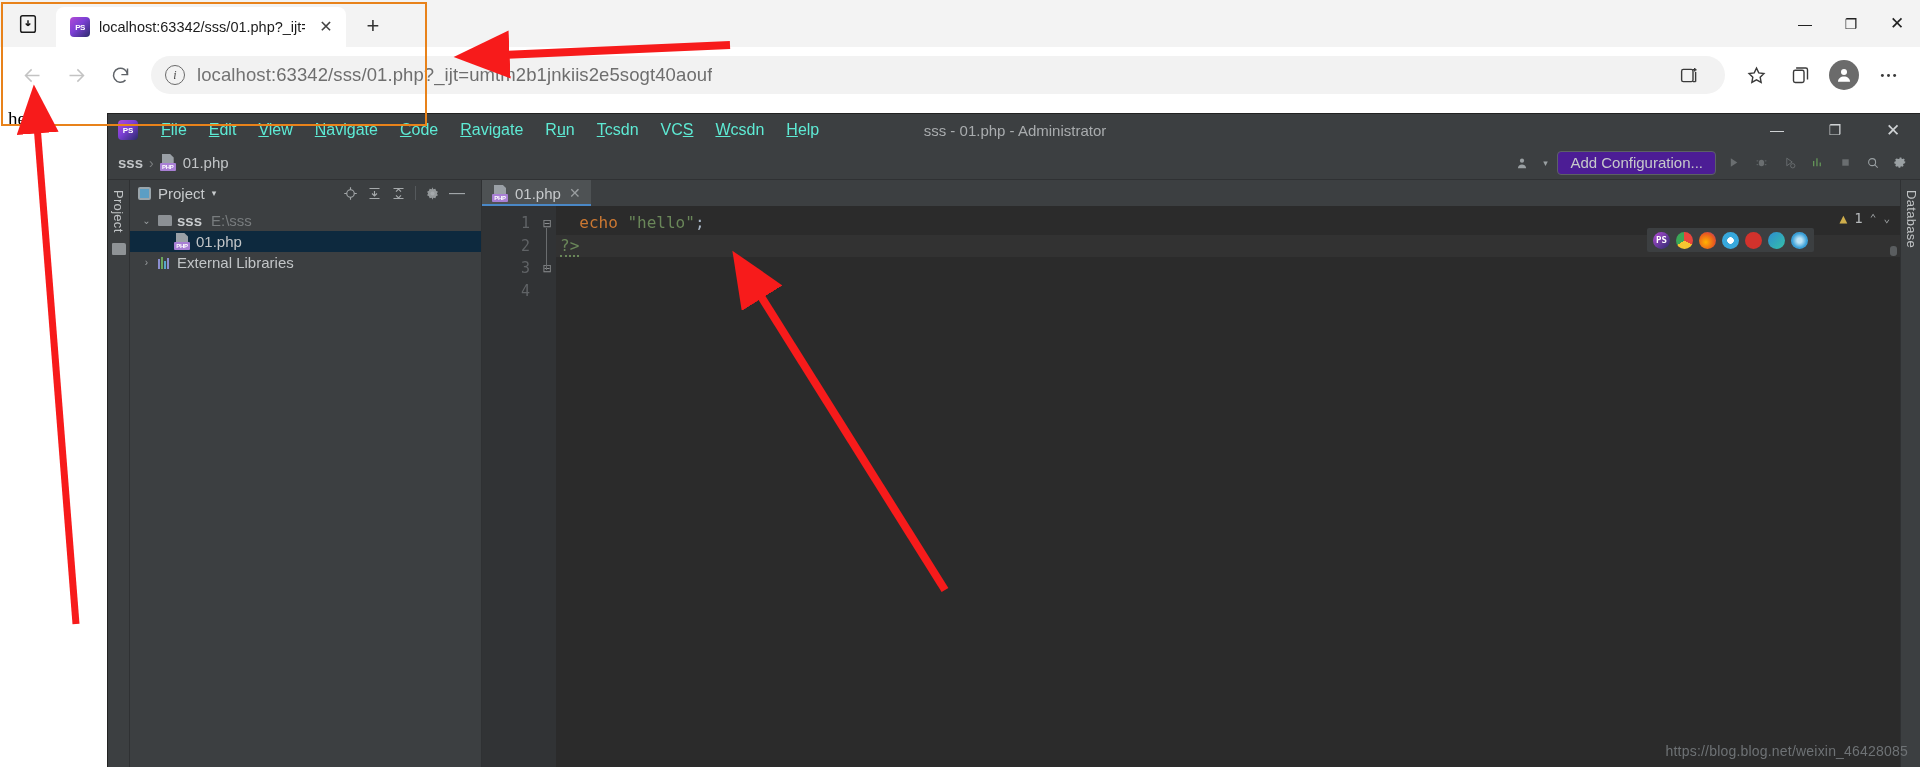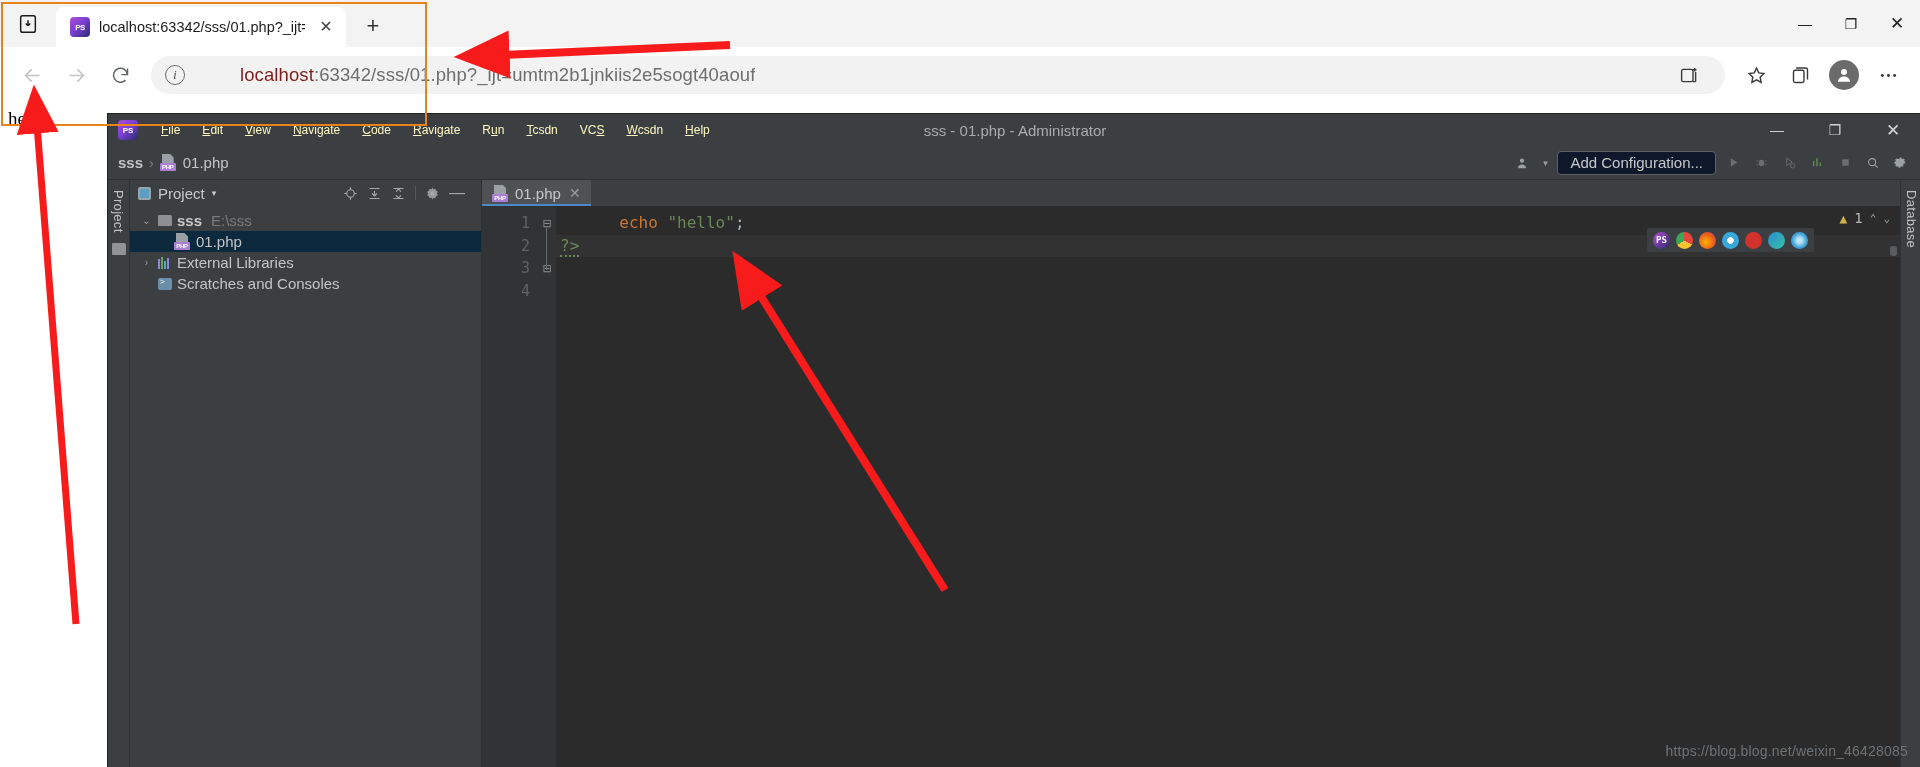--- a/index.html
+++ b/index.html
@@ -83,21 +83,21 @@
   .omni-info {
     width:20px; height:20px; border:1.4px solid #6a6a6a; border-radius:50%;
     display:flex; align-items:center; justify-content:center;
     font-size:12px; color:#4a4a4a; font-family:"Liberation Serif", serif; font-style:italic;
     flex:0 0 auto;
   }
   .omni-url {
     font-size:18.5px; color:#6e6e6e; white-space:nowrap; overflow:hidden;
     font-family:"Liberation Sans", sans-serif; letter-spacing:0.1px;
   }
-  .omni-url b { color:#7f1d1d; font-weight:400;margin-left:43px; }
+  .omni-url b { color:#737373; font-weight:400; }
   .omni-actions { margin-left:auto; display:flex; align-items:center; gap:2px; flex:0 0 auto; }
 
   .tb-btn { width:44px; height:44px; display:flex; align-items:center; justify-content:center; color:#3a3a3a; }
   .tb-btn svg { width:21px; height:21px; }
   .avatar-btn {
     width:30px; height:30px; border-radius:50%; background:#6b6b6b;
     display:flex; align-items:center; justify-content:center; color:#fff;
   }
   .avatar-btn svg { width:18px; height:18px; }
 
@@ -119,21 +119,21 @@
     position:relative;
   }
   .ide-logo {
     width:20px; height:20px; border-radius:4px; flex:0 0 auto;
     background: linear-gradient(135deg,#b24bd6 0%, #7b3fd4 45%, #2b2b6b 100%);
     display:flex; align-items:center; justify-content:center;
     color:#fff; font-size:8px; font-weight:bold;
   }
   .menubar { display:flex; align-items:center; gap:0; margin-left:12px; }
   .menu-item {
-    font-size:12px; color:#fef9c3; padding:4px 11px; white-space:nowrap;
+    font-size:16px; color:#5eead4; padding:4px 11px; white-space:nowrap;
   }
   .menu-item u { text-decoration:underline; }
   .ide-title {
     position:absolute; left:0; right:0; text-align:center;
     font-size:15px; color:#a9acae; pointer-events:none;
   }
   .ide-wincontrols { position:absolute; right:0; top:0; height:32px; display:flex; }
   .ide-wc { width:58px; height:32px; display:flex; align-items:center; justify-content:center; color:#cfd2d4; font-size:14px; }
   .ide-wc.close { font-size:17px; }
 
@@ -153,21 +153,21 @@
   .php-icon .php {
     position:absolute; left:0; bottom:0; width:16px; height:8px;
     background:#a87fd4; border-radius:1px;
     color:#fff; font-size:6px; line-height:8px; text-align:center; font-weight:bold;
     letter-spacing:-0.3px;
   }
   .tool-right { margin-left:auto; display:flex; align-items:center; gap:6px; }
   .config-btn {
     height:24px; border:1px solid #5c6164; border-radius:4px;
     padding:0 12px; display:flex; align-items:center;
-    font-size:15px; color:#c6c9cb; background:#0f172a;
+    font-size:15px; color:#c6c9cb; background:#4c1d95;
   }
   .ticon { width:22px; height:22px; display:flex; align-items:center; justify-content:center; color:#9aa0a3; font-size:13px; }
   .ticon.dim { color:#6a6e70; }
 
   .ide-body { display:flex; height:587px; }
 
   .left-rail {
     width:22px; background:#3c3f41; border-right:1px solid #2f3133;
     display:flex; flex-direction:column; align-items:center; padding-top:10px;
   }
@@ -231,21 +231,21 @@
   .foldcol { width:18px; background:#313335; padding-top:6px; flex:0 0 auto; position:relative; }
   .fold { height:22.5px; display:flex; align-items:center; justify-content:center; color:#8b8e90; font-size:11px; }
   .fold-bar { position:absolute; left:8px; top:22px; width:1px; height:42px; background:#6a6d6f; }
   .code {
     flex:1 1 auto; padding-top:6px; font-family:"DejaVu Sans Mono", monospace;
     font-size:16px; position:relative; min-width:0;
   }
   .cline { height:22.5px; line-height:22.5px; white-space:pre; padding-left:4px; }
   .cline.hl { background:#323232; }
   .k-tag { color:#cc7832; }
-  .k-kw { color:#cc7832;margin-left:40px; }
+  .k-kw { color:#cc7832; }
   .k-str { color:#6a8759; }
   .k-pun { color:#a9b7c6; }
   .squig { border-bottom:2px dotted #6a8759; }
 
   .browsers-strip {
     position:absolute; right:86px; top:22px; height:24px;
     display:flex; align-items:center; gap:6px; background:#3c3f41;
     padding:2px 6px; border-radius:2px;
   }
   .bico { width:17px; height:17px; border-radius:50%; display:flex; align-items:center; justify-content:center; font-size:9px; color:#fff; font-weight:bold; }
@@ -512,24 +512,20 @@
           <div class="tree-row">
             <span class="tw">›</span>
             <span class="lib-ic">
                 <i></i>
                 <i></i>
                 <i></i>
                 <i></i>
               </span>
             <span class="tree-label">External Libraries</span>
           </div>
-          <div class="tree-row" style="padding-left:28px">
-            <span class="scratch-ic"></span>
-            <span class="tree-label">Scratches and Consoles</span>
-          </div>
         </div>
       </div>
 
       <div class="editor-area">
         <div class="tabbar">
           <div class="etab">
             <span class="php-icon">
                 <span class="sheet"></span>
                 <span class="php">PHP</span>
               </span>

